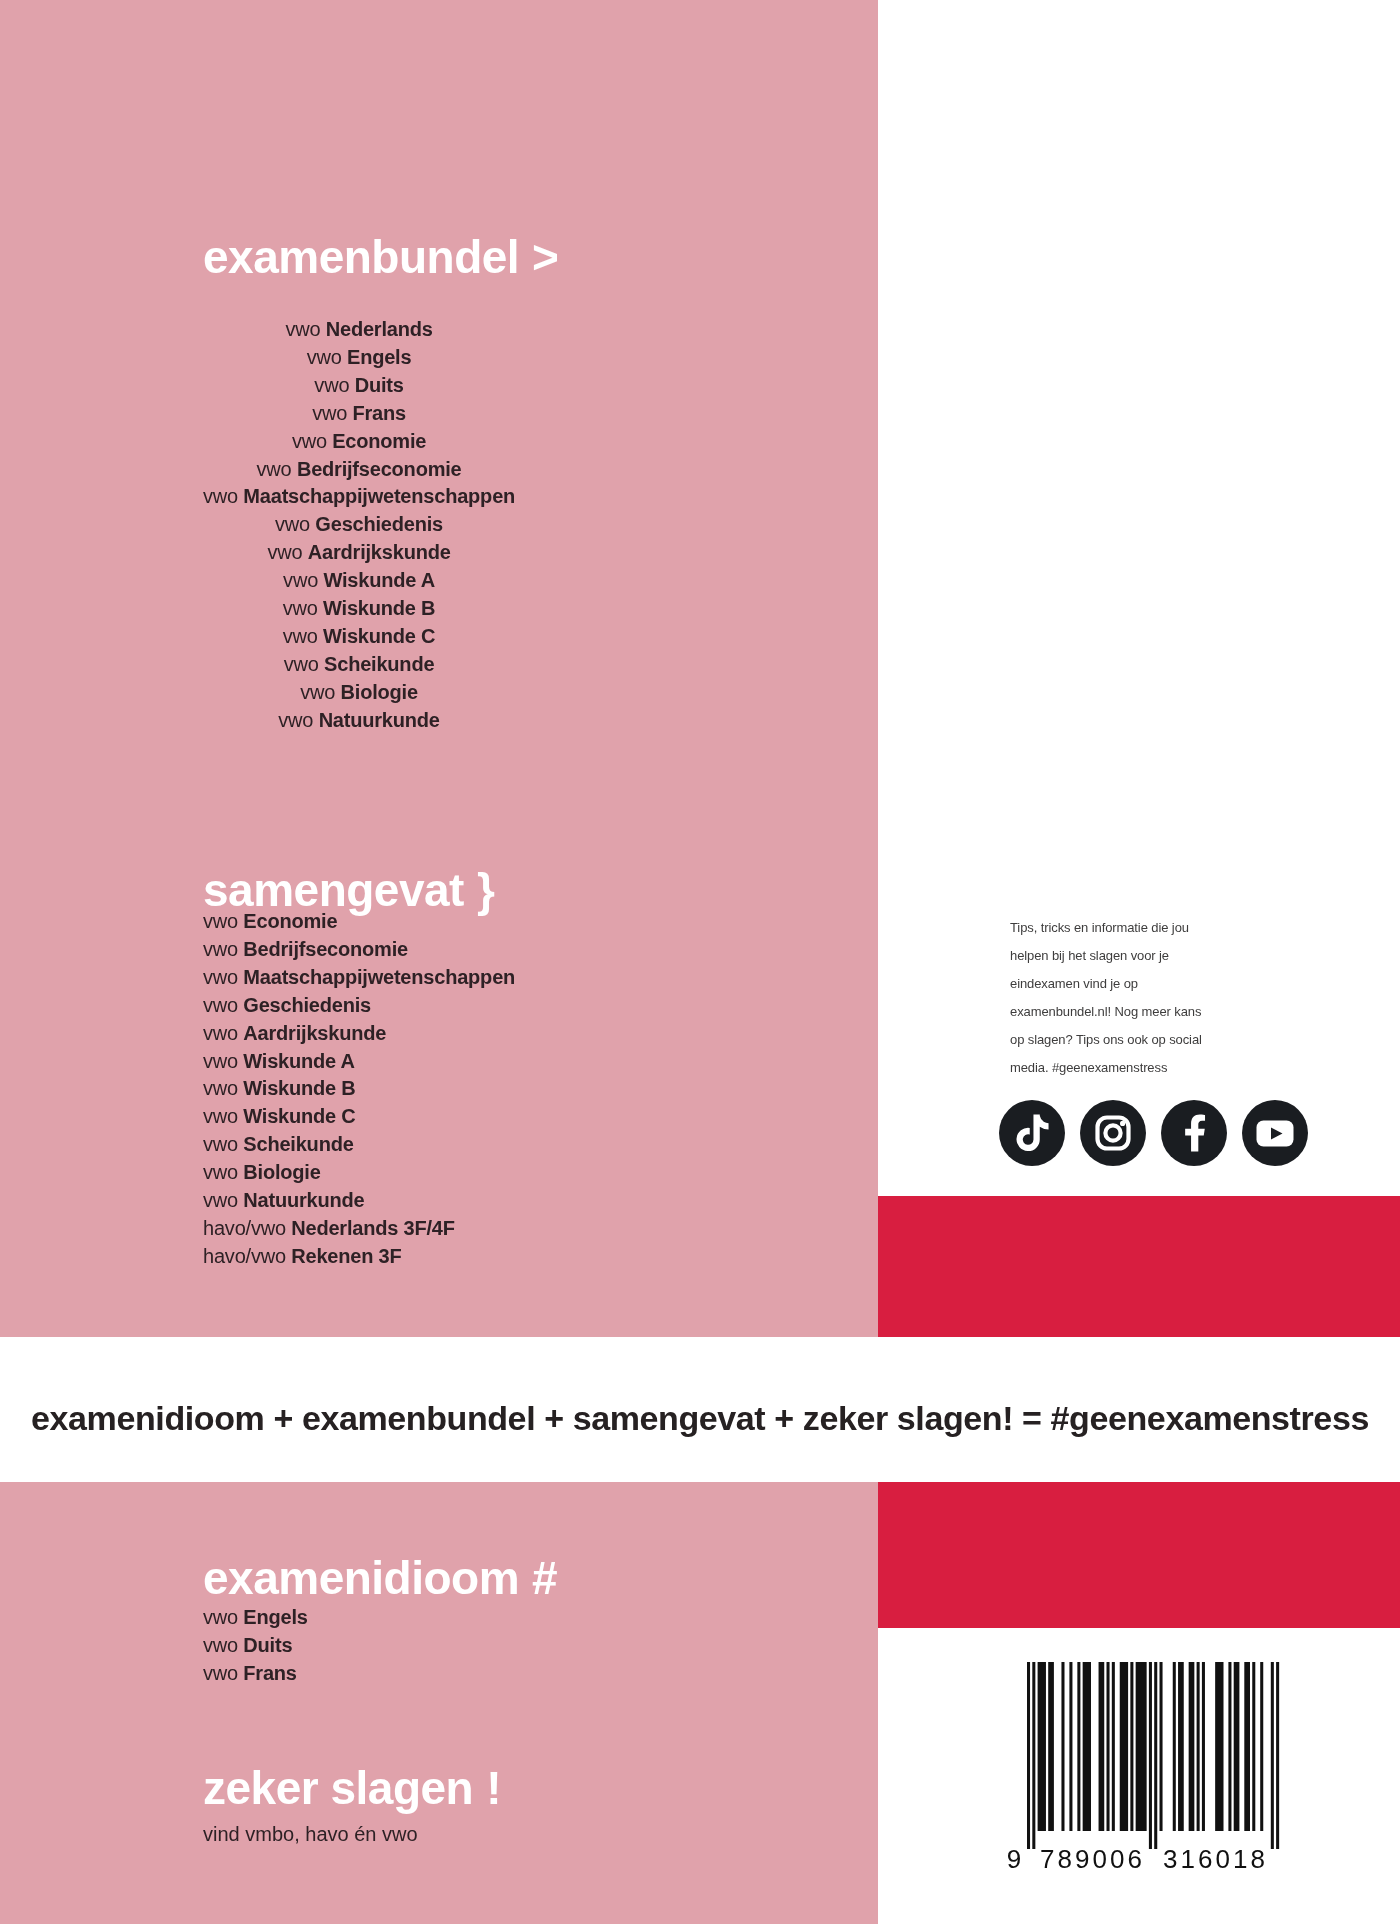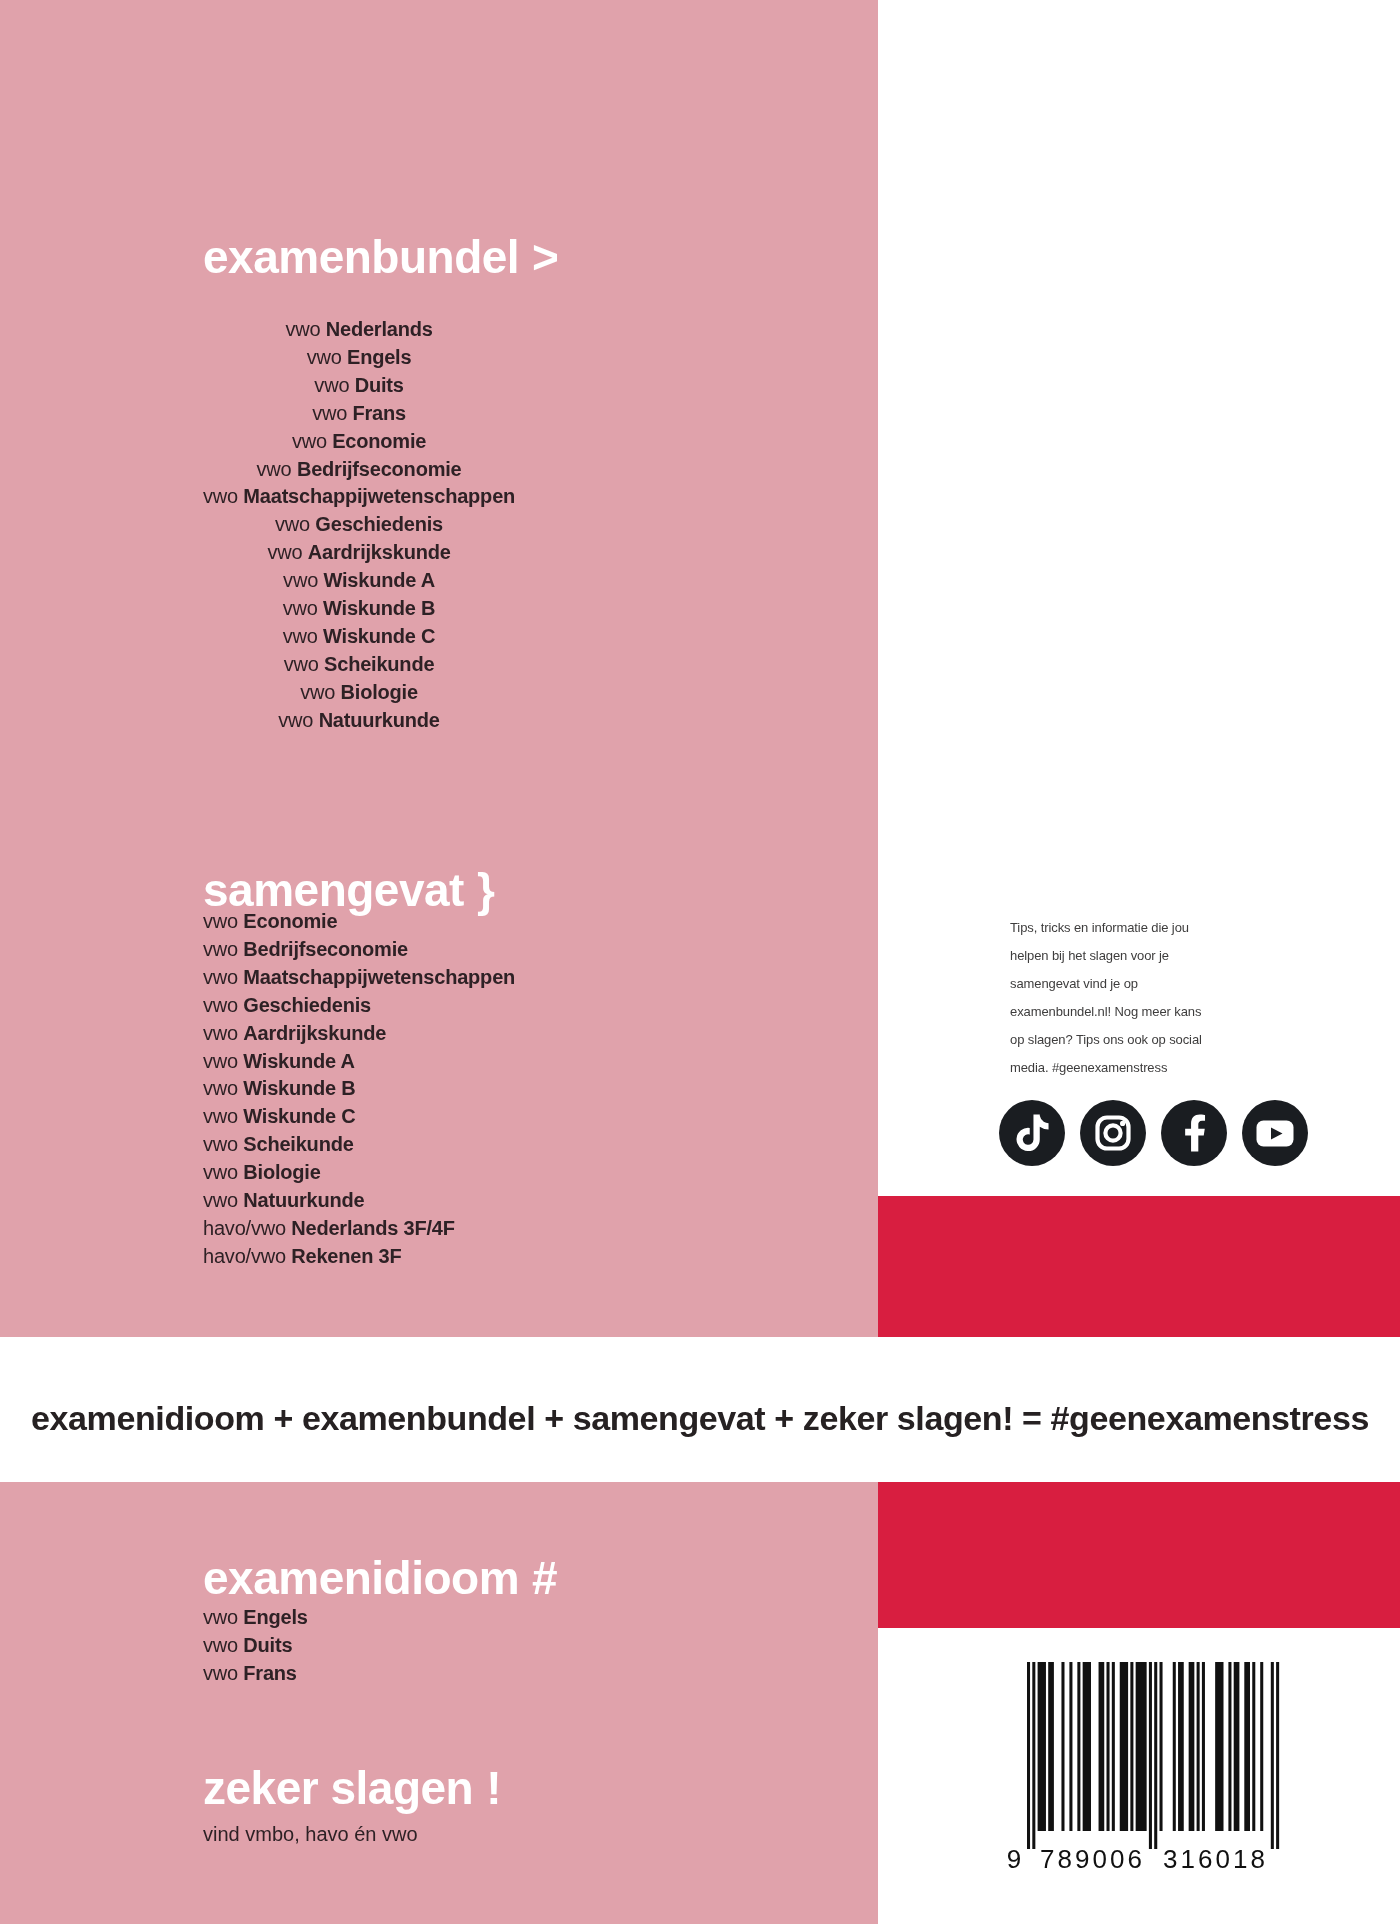--- a/index.html
+++ b/index.html
@@ -129,21 +129,21 @@
         <li><span>havo/vwo</span> <span class="subject">Nederlands 3F/4F</span></li>
 
         <li><span>havo/vwo</span> <span class="subject">Rekenen 3F</span></li>
       </ul>
   </div>
 
   <div class="promo-text">
 
   <div>Tips, tricks en informatie die jou</div>
       <div>helpen bij het slagen voor je</div>
-      <div>samengevat vind je op</div>
+      <div>eindexamen vind je op</div>
       <div>examenbundel.nl! Nog meer kans</div>
       <div>op slagen? Tips ons ook op social</div>
       <div>media. #geenexamenstress</div>
     </div>
 
   <div class="social-row">
     <svg width="66" height="66" viewBox="0 0 66 66">
       <circle cx="33" cy="33" r="33" fill="#1a1d21"></circle>
       <g transform="translate(17.5,14.5) scale(0.0715)">
         <path fill="#fff" d="M448,209.91a210.06,210.06,0,0,1-122.77-39.25V349.38A162.55,162.55,0,1,1,185,188.31V278.2a74.62,74.62,0,1,0,52.23,71.18V0l88,0a121.18,121.18,0,0,0,1.86,22.17h0A122.18,122.18,0,0,0,381,102.39a121.43,121.43,0,0,0,67,20.14Z"></path>

